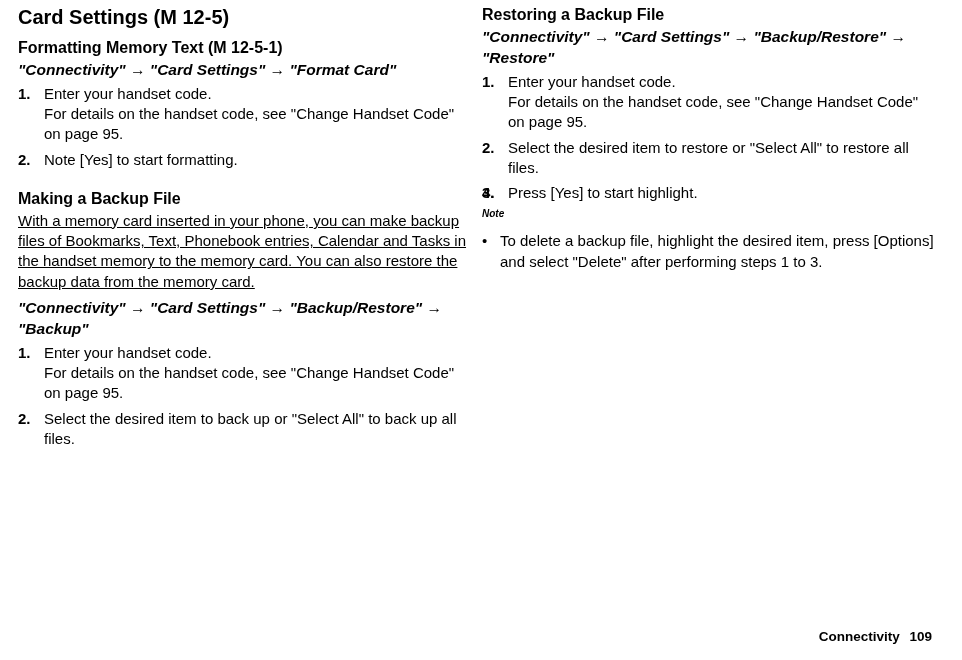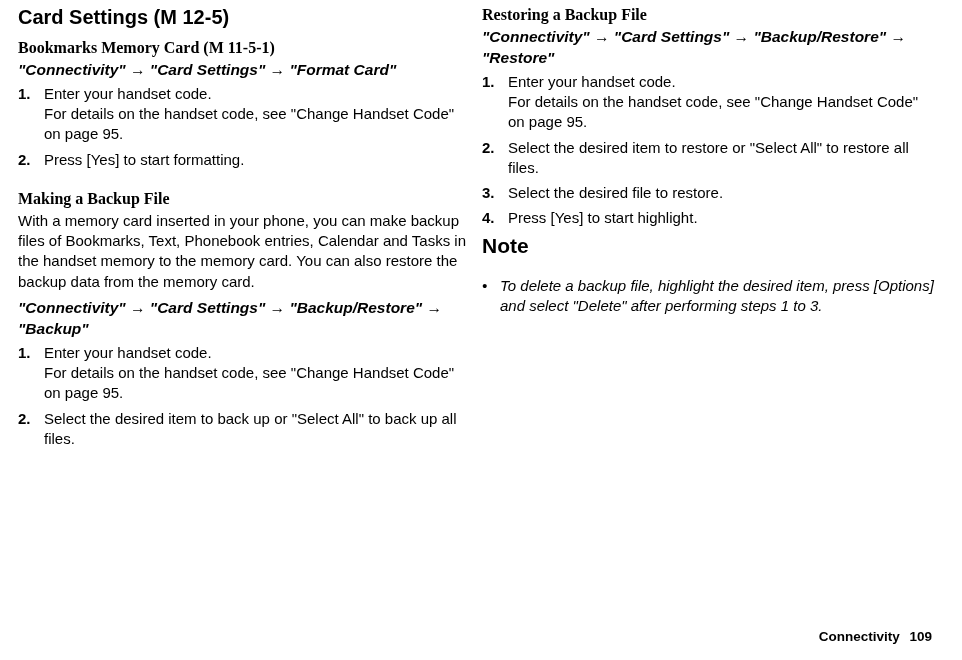--- a/index.html
+++ b/index.html
@@ -26,35 +26,35 @@
       font-size: 20px;
       font-weight: bold;
       margin-bottom: 10px;
       font-stretch: condensed;
     }
     .sub-heading {
       font-size: 16px;
       font-weight: bold;
       margin-bottom: 3px;
       font-stretch: condensed;
-      font-family: Liberation Serif, serif;
     }
     .menu-path {
       font-size: 15.5px;
       font-weight: bold;
       font-style: italic;
       margin-bottom: 3px;
       line-height: 1.35;
       font-stretch: condensed;
     }
     .body-text {
       font-size: 15px;
       line-height: 1.35;
       margin-bottom: 6px;
       font-stretch: condensed;
+      text-decoration: underline;
     }
     ol {
       list-style: none;
       counter-reset: item;
     }
     li {
       counter-increment: item;
       font-size: 15px;
       line-height: 1.35;
       margin-bottom: 5px;
@@ -66,29 +66,29 @@
       content: counter(item) ".";
       font-weight: bold;
       position: absolute;
       left: 0;
     }
     .li-detail {
       font-size: 15px;
       line-height: 1.35;
     }
     .note-heading {
-      font-size: 21px;
+      font-size: 10px;
       font-weight: bold;
+      font-style: italic;
       margin-top: 4px;
-      margin-bottom: 18px;
+      margin-bottom: 12px;
       font-stretch: condensed;
     }
     .note-bullet {
       font-size: 15px;
-      font-style: italic;
       line-height: 1.35;
       padding-left: 18px;
       position: relative;
       font-stretch: condensed;
     }
     .note-bullet::before {
       content: "•";
       position: absolute;
       left: 0;
     }
@@ -115,31 +115,31 @@
 <body>
 
 <div class="columns">
   <div class="col">
     <div class="main-heading">
       <span>Card Settings</span>
       <span class="mcode">(M 12-5)</span>
     </div>
 
     <div class="sub-heading">
-      <span>Bookmarks Memory Card</span>
-      <span class="mcode">(M 11-5-1)</span>
+      <span>Formatting Memory Text</span>
+      <span class="mcode">(M 12-5-1)</span>
     </div>
     <div class="menu-path">"Connectivity" → "Card Settings" → "Format Card"</div>
     <ol>
       <li>
         <span>Enter your handset code.</span>
         <div class="li-detail">For details on the handset code, see "Change Handset Code" on page 95.</div>
       </li>
       <li>
-        <span>Press [Yes] to start formatting.</span>
+        <span>Note [Yes] to start formatting.</span>
       </li>
     </ol>
 
     <div class="sub-heading section-gap">
       <span>Making a Backup File</span>
     </div>
     <div class="body-text">With a memory card inserted in your phone, you can make backup files of Bookmarks, Text, Phonebook entries, Calendar and Tasks in the handset memory to the memory card. You can also restore the backup data from the memory card.</div>
     <div class="menu-path">"Connectivity" → "Card Settings" → "Backup/Restore" → "Backup"</div>
     <ol>
       <li>
@@ -159,21 +159,20 @@
     <div class="menu-path">"Connectivity" → "Card Settings" → "Backup/Restore" → "Restore"</div>
     <ol>
       <li>
         <span>Enter your handset code.</span>
         <div class="li-detail">For details on the handset code, see "Change Handset Code" on page 95.</div>
       </li>
       <li>
         <span>Select the desired item to restore or "Select All" to restore all files.</span>
       </li>
       <li>
-        <span>Select the desired file to restore.</span>
       </li>
       <li>
         <span>Press [Yes] to start highlight.</span>
       </li>
     </ol>
 
     <div class="note-heading">Note</div>
     <div class="note-bullet">To delete a backup file, highlight the desired item, press [Options] and select "Delete" after performing steps 1 to 3.</div>
   </div>
 </div>

